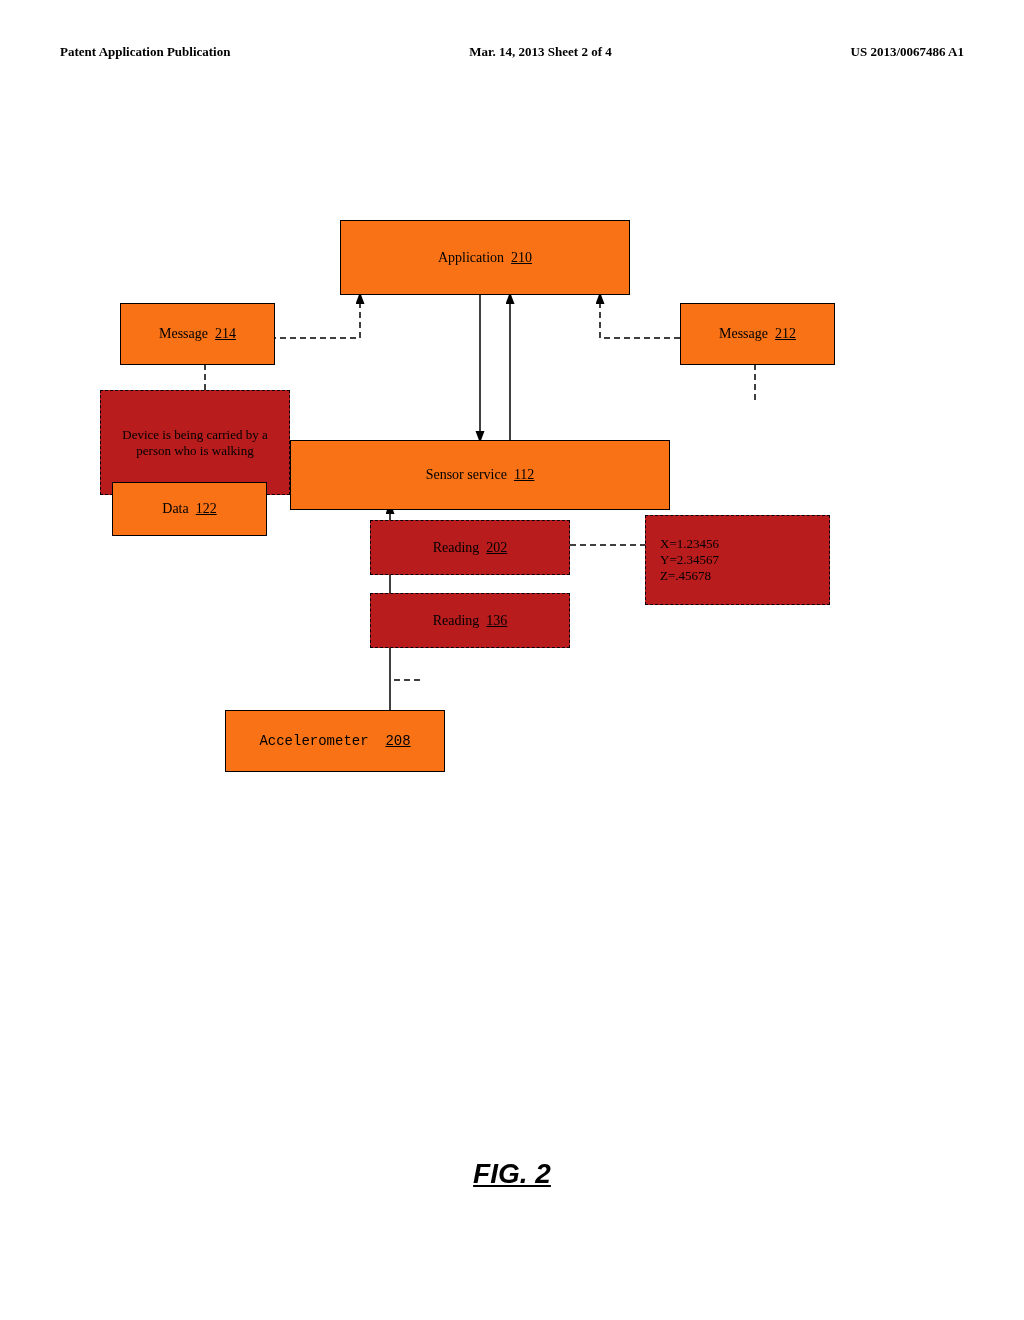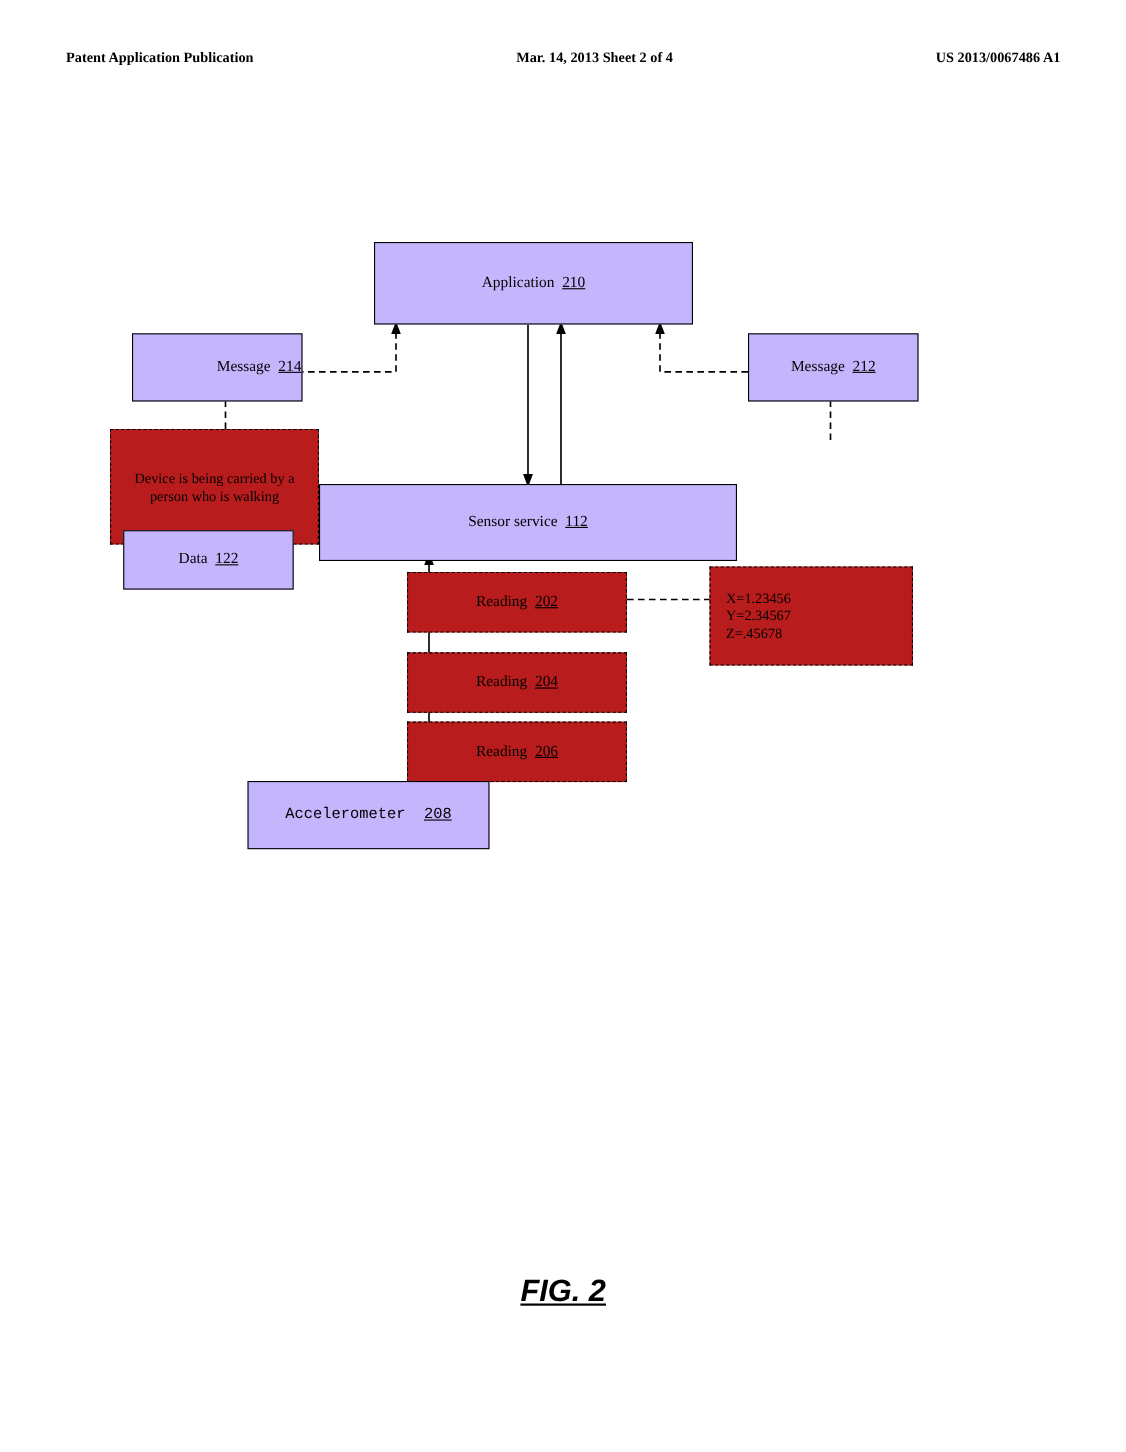--- a/index.html
+++ b/index.html
@@ -24,21 +24,21 @@
       position: absolute;
       top: 110px;
       left: 0;
       right: 0;
       bottom: 0;
     }
 
     .box {
       position: absolute;
       border: 1.5px solid #000;
-      background: #c4b5fd;
+      background: #f97316;
       display: flex;
       align-items: center;
       justify-content: center;
       text-align: center;
       font-size: 14px;
     }
 
     .box-dashed {
       position: absolute;
       border: 1.5px dashed #000;
@@ -122,21 +122,21 @@
     </defs>
   </svg>
 
   <div class="box" style="left: 340px; top: 110px; width: 290px; height: 75px;">
     <span>
       <span>Application</span>
       &nbsp;<span class="underline">210</span>
     </span>
   </div>
 
-  <div class="box" style="left: 120px; top: 193px; width: 155px; height: 62px; justify-content: flex-end;">
+  <div class="box" style="left: 120px; top: 193px; width: 155px; height: 62px;">
     <span>
       <span>Message</span>
       &nbsp;<span class="underline">214</span>
     </span>
   </div>
 
   <div class="box" style="left: 680px; top: 193px; width: 155px; height: 62px;">
     <span>
       <span>Message</span>
       &nbsp;<span class="underline">212</span>
@@ -165,30 +165,24 @@
   <div class="box-dashed" style="left: 370px; top: 410px; width: 200px; height: 55px;">
     <span>
       <span>Reading</span>
       &nbsp;<span class="underline">202</span>
     </span>
   </div>
 
   <div class="box-dashed" style="left: 370px; top: 483px; width: 200px; height: 55px;">
     <span>
       <span>Reading</span>
-      &nbsp;<span class="underline">204</span>
+      &nbsp;<span class="underline">136</span>
     </span>
   </div>
 
-  <div class="box-dashed" style="left: 370px; top: 546px; width: 200px; height: 55px;">
-    <span>
-      <span>Reading</span>
-      &nbsp;<span class="underline">206</span>
-    </span>
-  </div>
 
   <div class="box-dashed" style="left: 645px; top: 405px; width: 185px; height: 90px; font-size: 13px; flex-direction: column; align-items: flex-start; padding: 8px 14px;">
     <div>X=1.23456</div>
     <div>Y=2.34567</div>
     <div>Z=.45678</div>
   </div>
 
   <div class="box" style="left: 225px; top: 600px; width: 220px; height: 62px; font-family: Liberation Mono, monospace;">
     <span>
       <span>Accelerometer</span>

